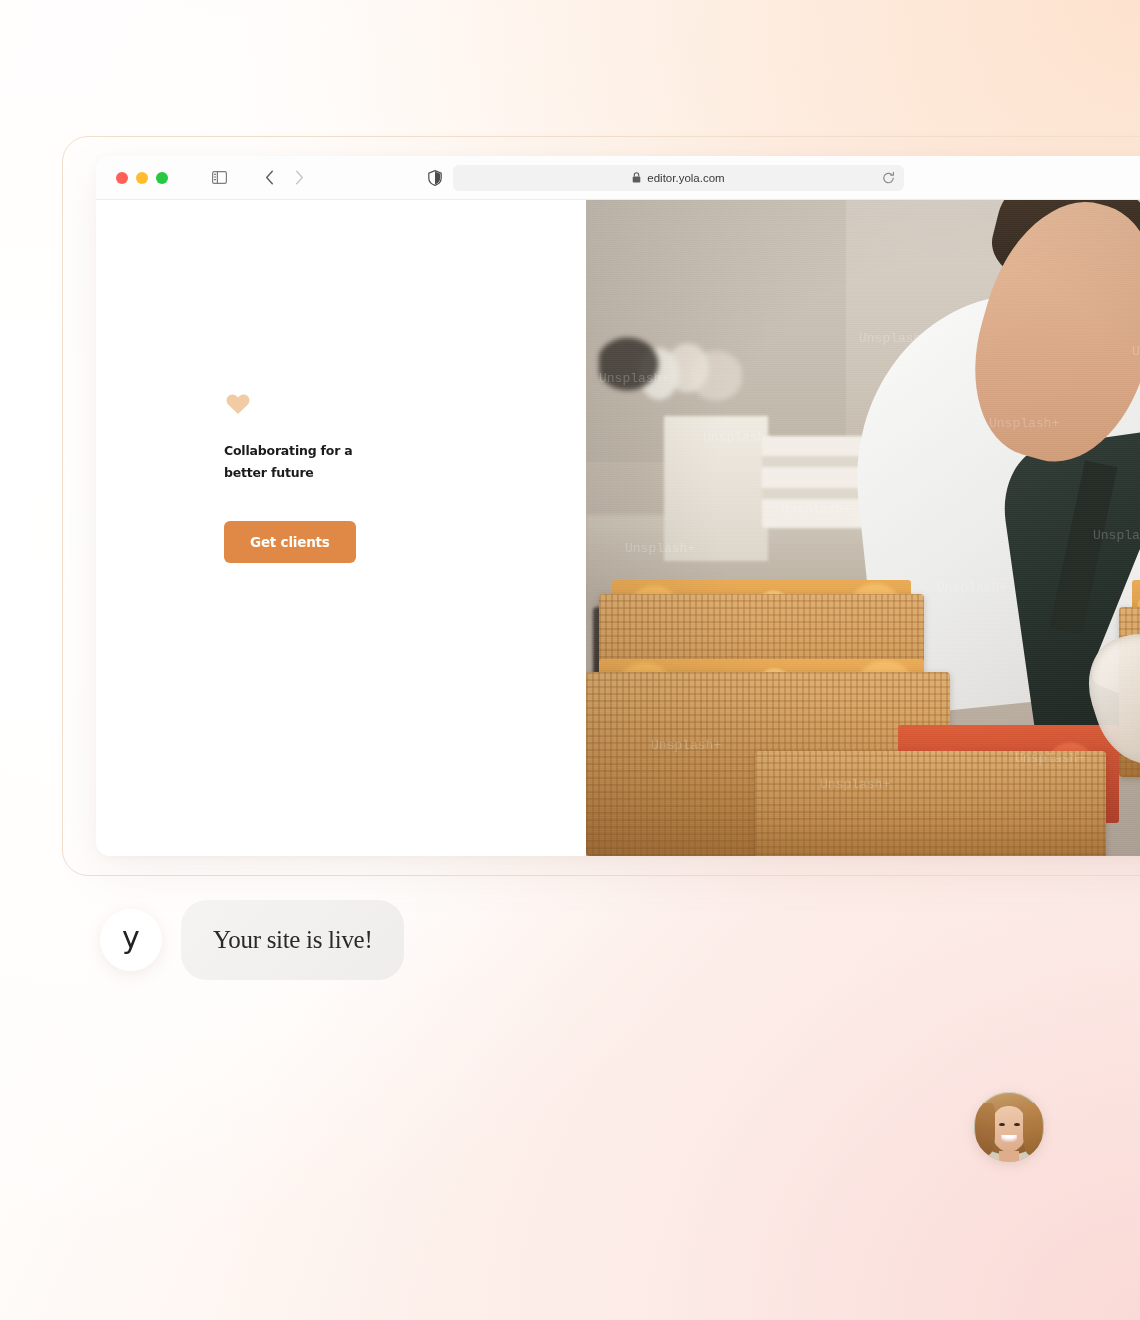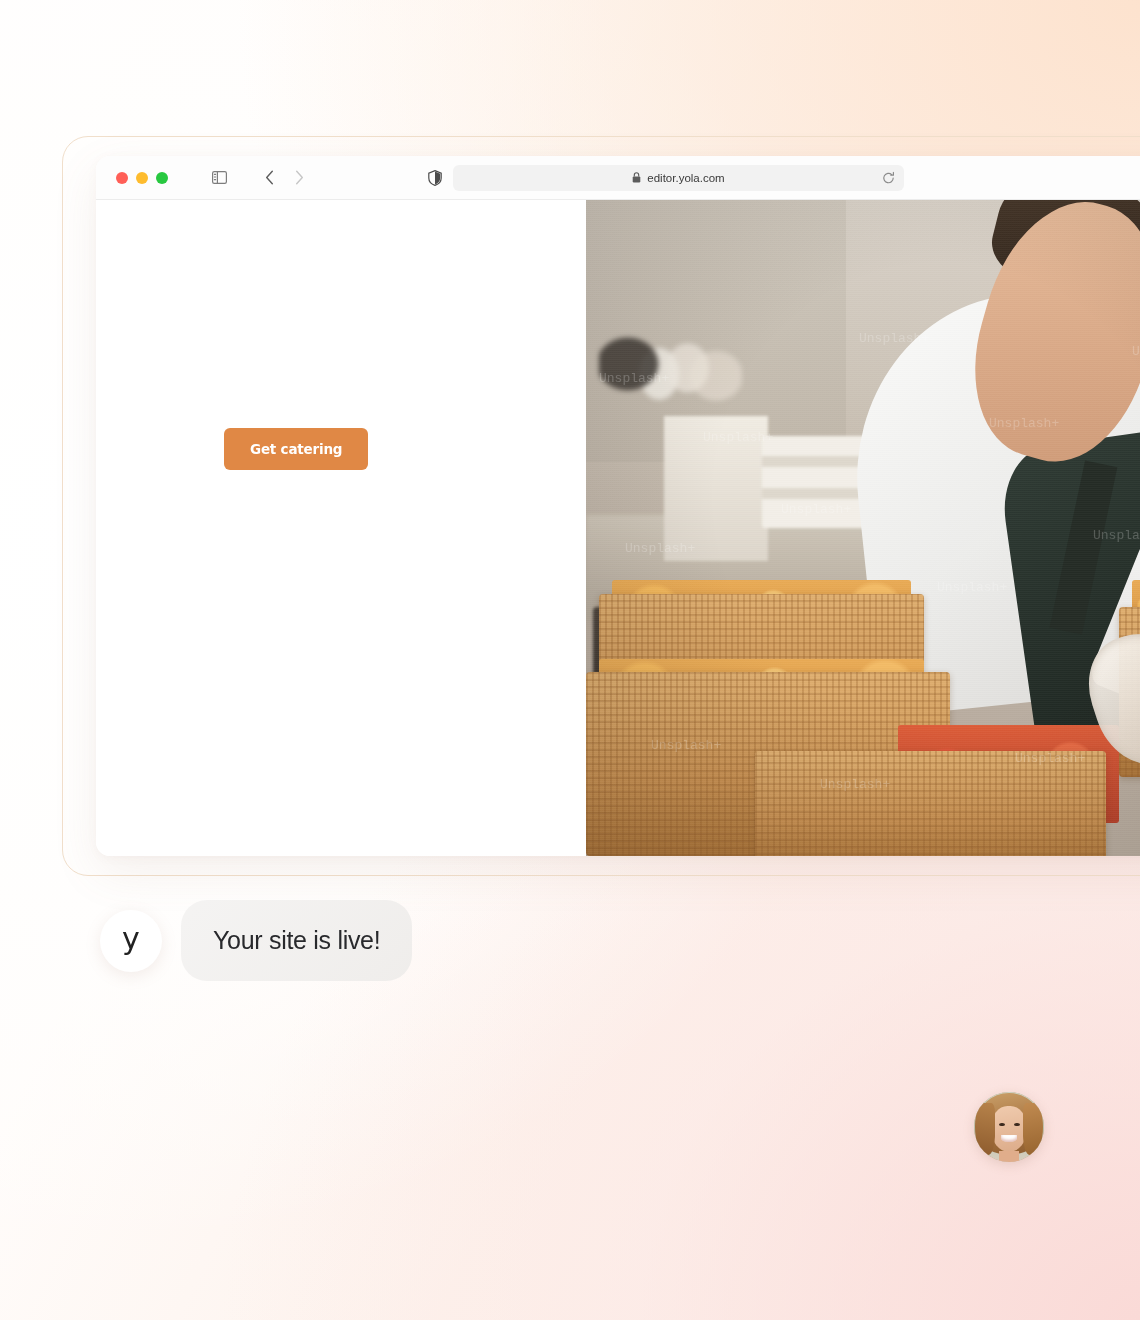--- a/index.html
+++ b/index.html
@@ -335,20 +335,21 @@
     background: linear-gradient(135deg, rgba(244,243,242,0.96), rgba(238,236,234,0.92));
     border-radius: 26px;
     color: #28292c;
   }
 
   .bubble-1 {
     margin-left: 19px;
     padding: 26px 32px;
     font-size: 25px;
     letter-spacing: -0.3px;
+    font-family: Liberation Serif, serif;
   }
 
   .bubble-2 {
     margin: 26px 0 0 180px;
     width: 775px;
     padding: 32px 32px 34px;
     font-size: 27px;
     line-height: 1.55;
     letter-spacing: -0.4px;
     border-radius: 28px;
@@ -437,24 +438,32 @@
 
   <div class="site">
 
     <div class="site-left">
 
 
 
       <div class="features">
 
 
+        <div class="feature">
+          <span class="feature-icon">
+            <svg width="28" height="28" viewBox="0 0 24 24" fill="currentColor">
+              <path d="M12 20.6 3.8 12.7C1.6 10.6 1.7 7 4 5a5 5 0 0 1 6.9.4l1.1 1.1 1.1-1.1A5 5 0 0 1 20 5c2.3 2 2.4 5.6.2 7.7L12 20.6z"></path>
+            </svg>
+          </span>
+          <div class="feature-label">Collaborating for a better future</div>
+        </div>
 
       </div>
 
-      <button class="cta-button">Get catering</button>
+      <button class="cta-button">Get clients</button>
     </div>
 
     <div class="site-photo">
       <div class="ph ph-wall"></div>
       <div class="ph ph-wall-panel"></div>
       <div class="ph ph-counter"></div>
       <div class="ph ph-box"></div>
       <div class="ph ph-bottles"></div>
       <div class="ph ph-plates"></div>
       <div class="ph ph-oven"></div>

